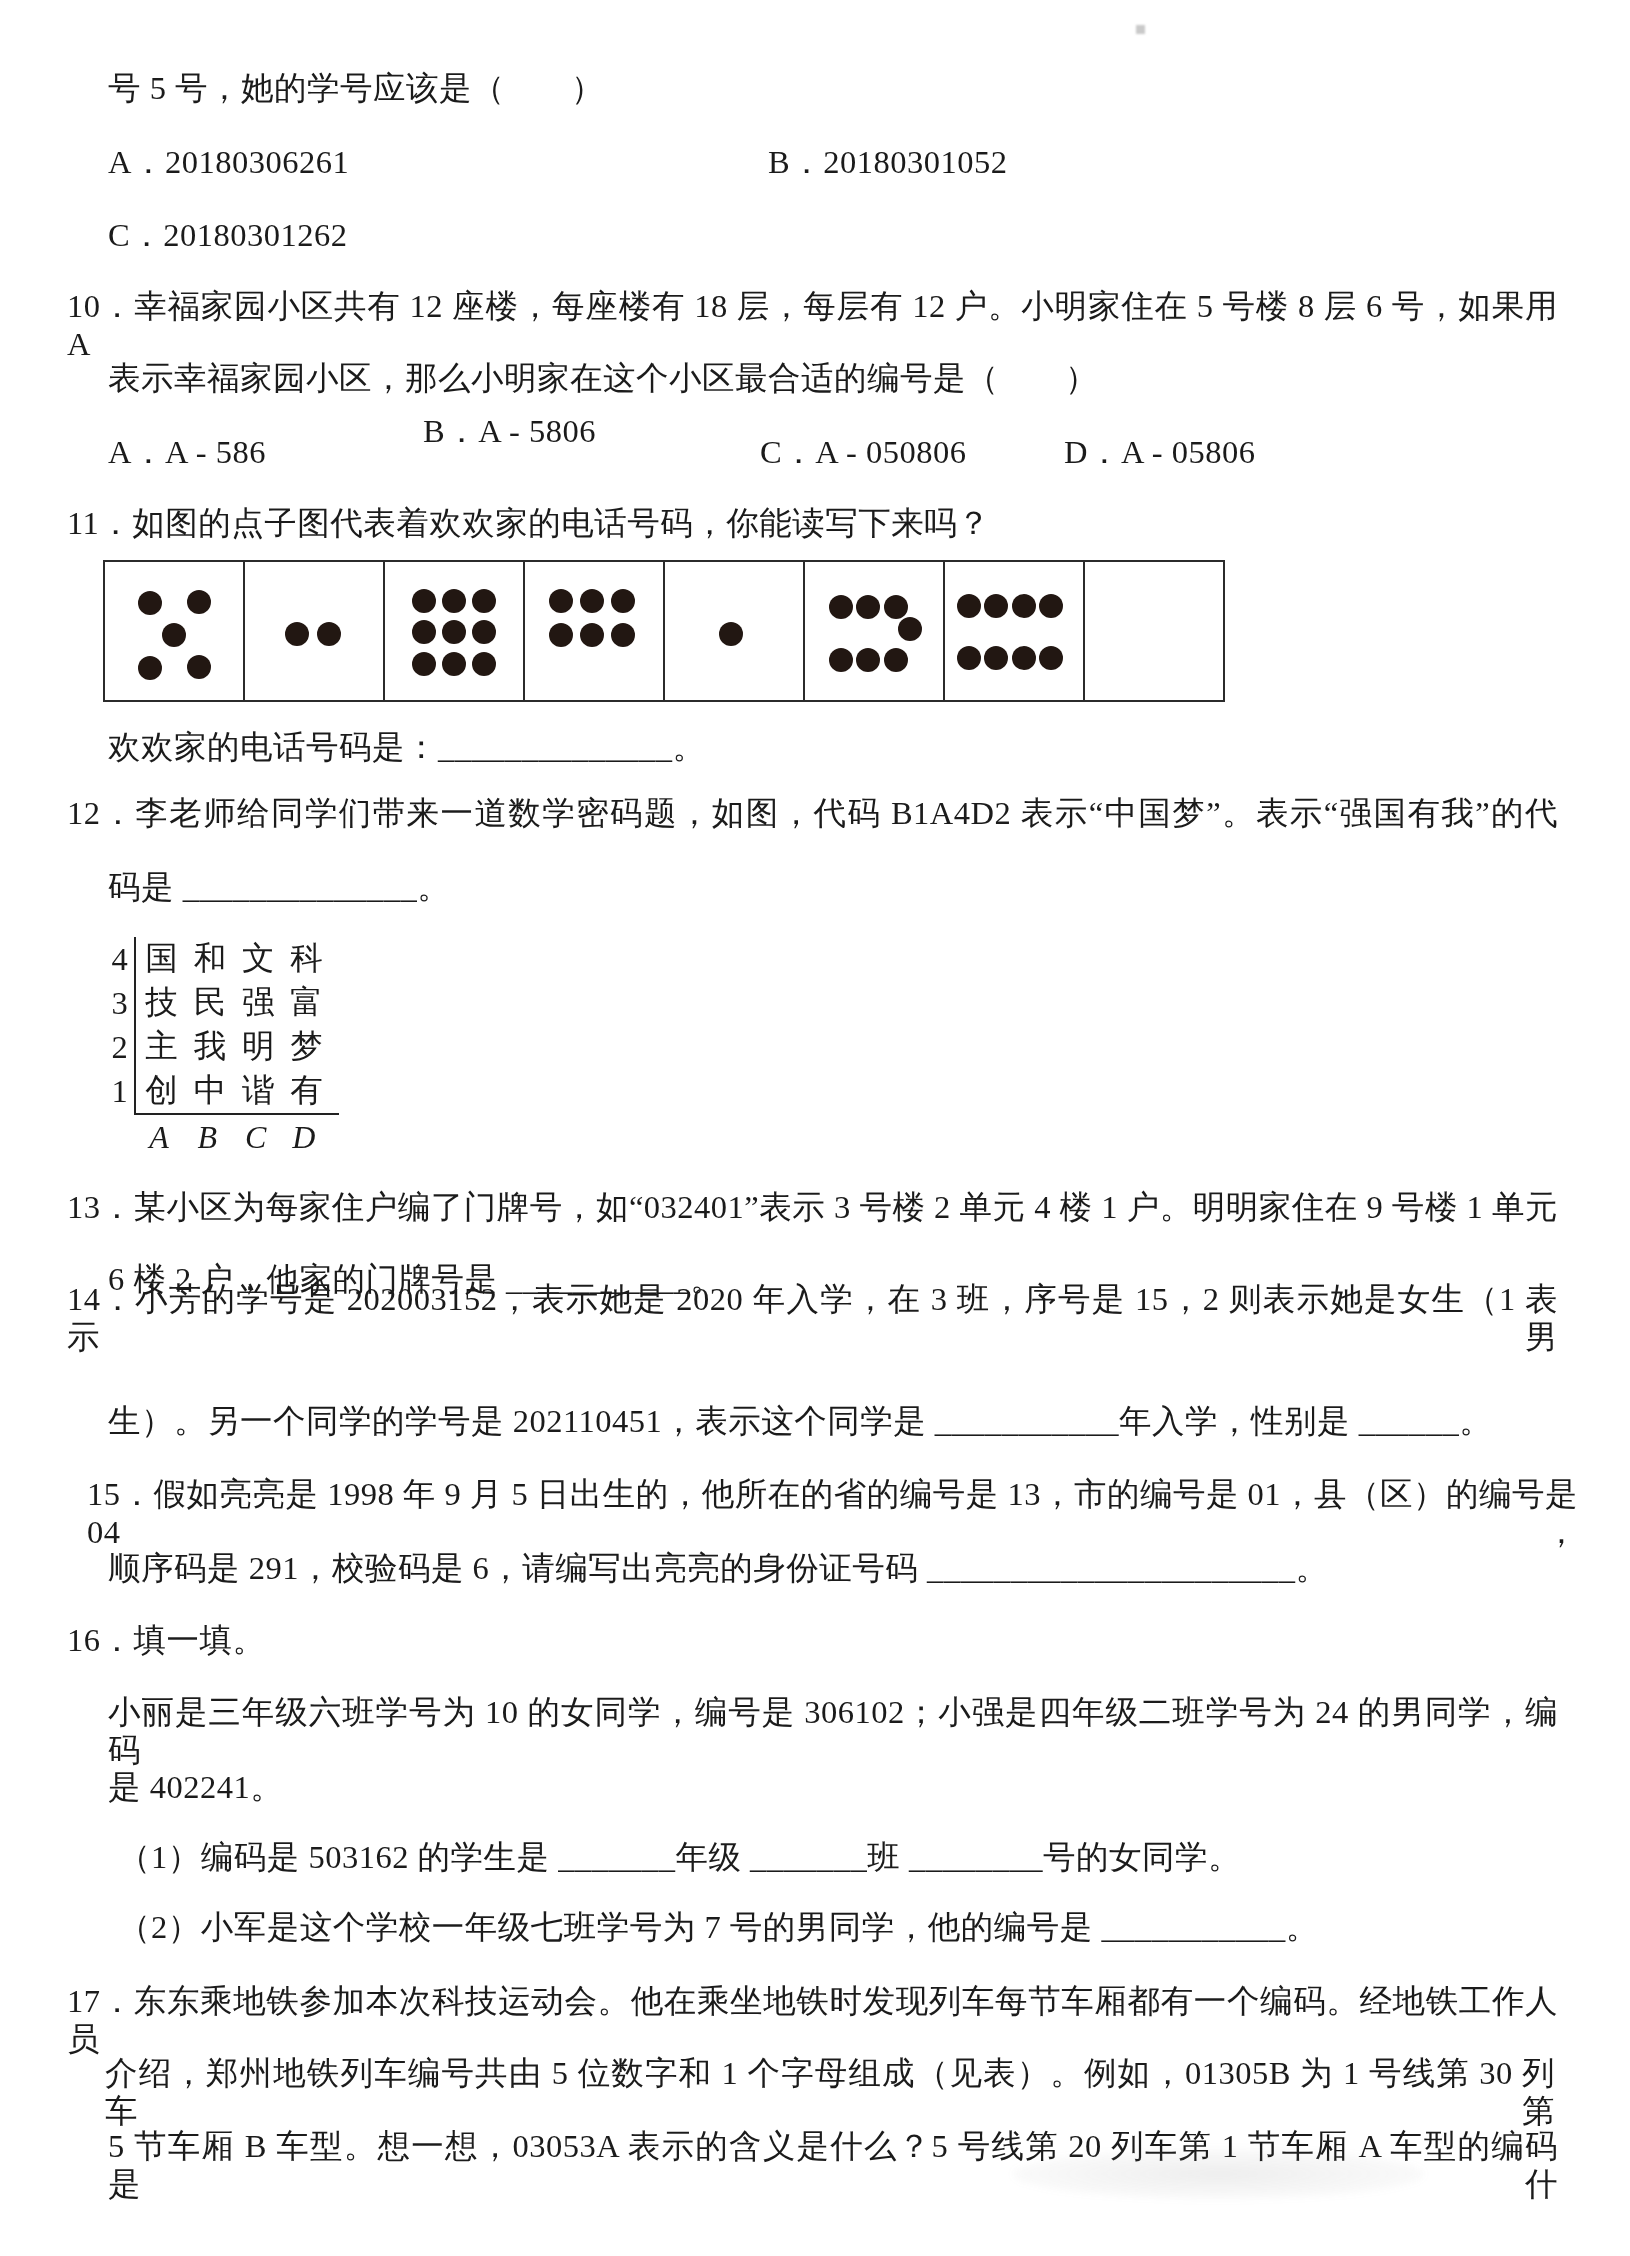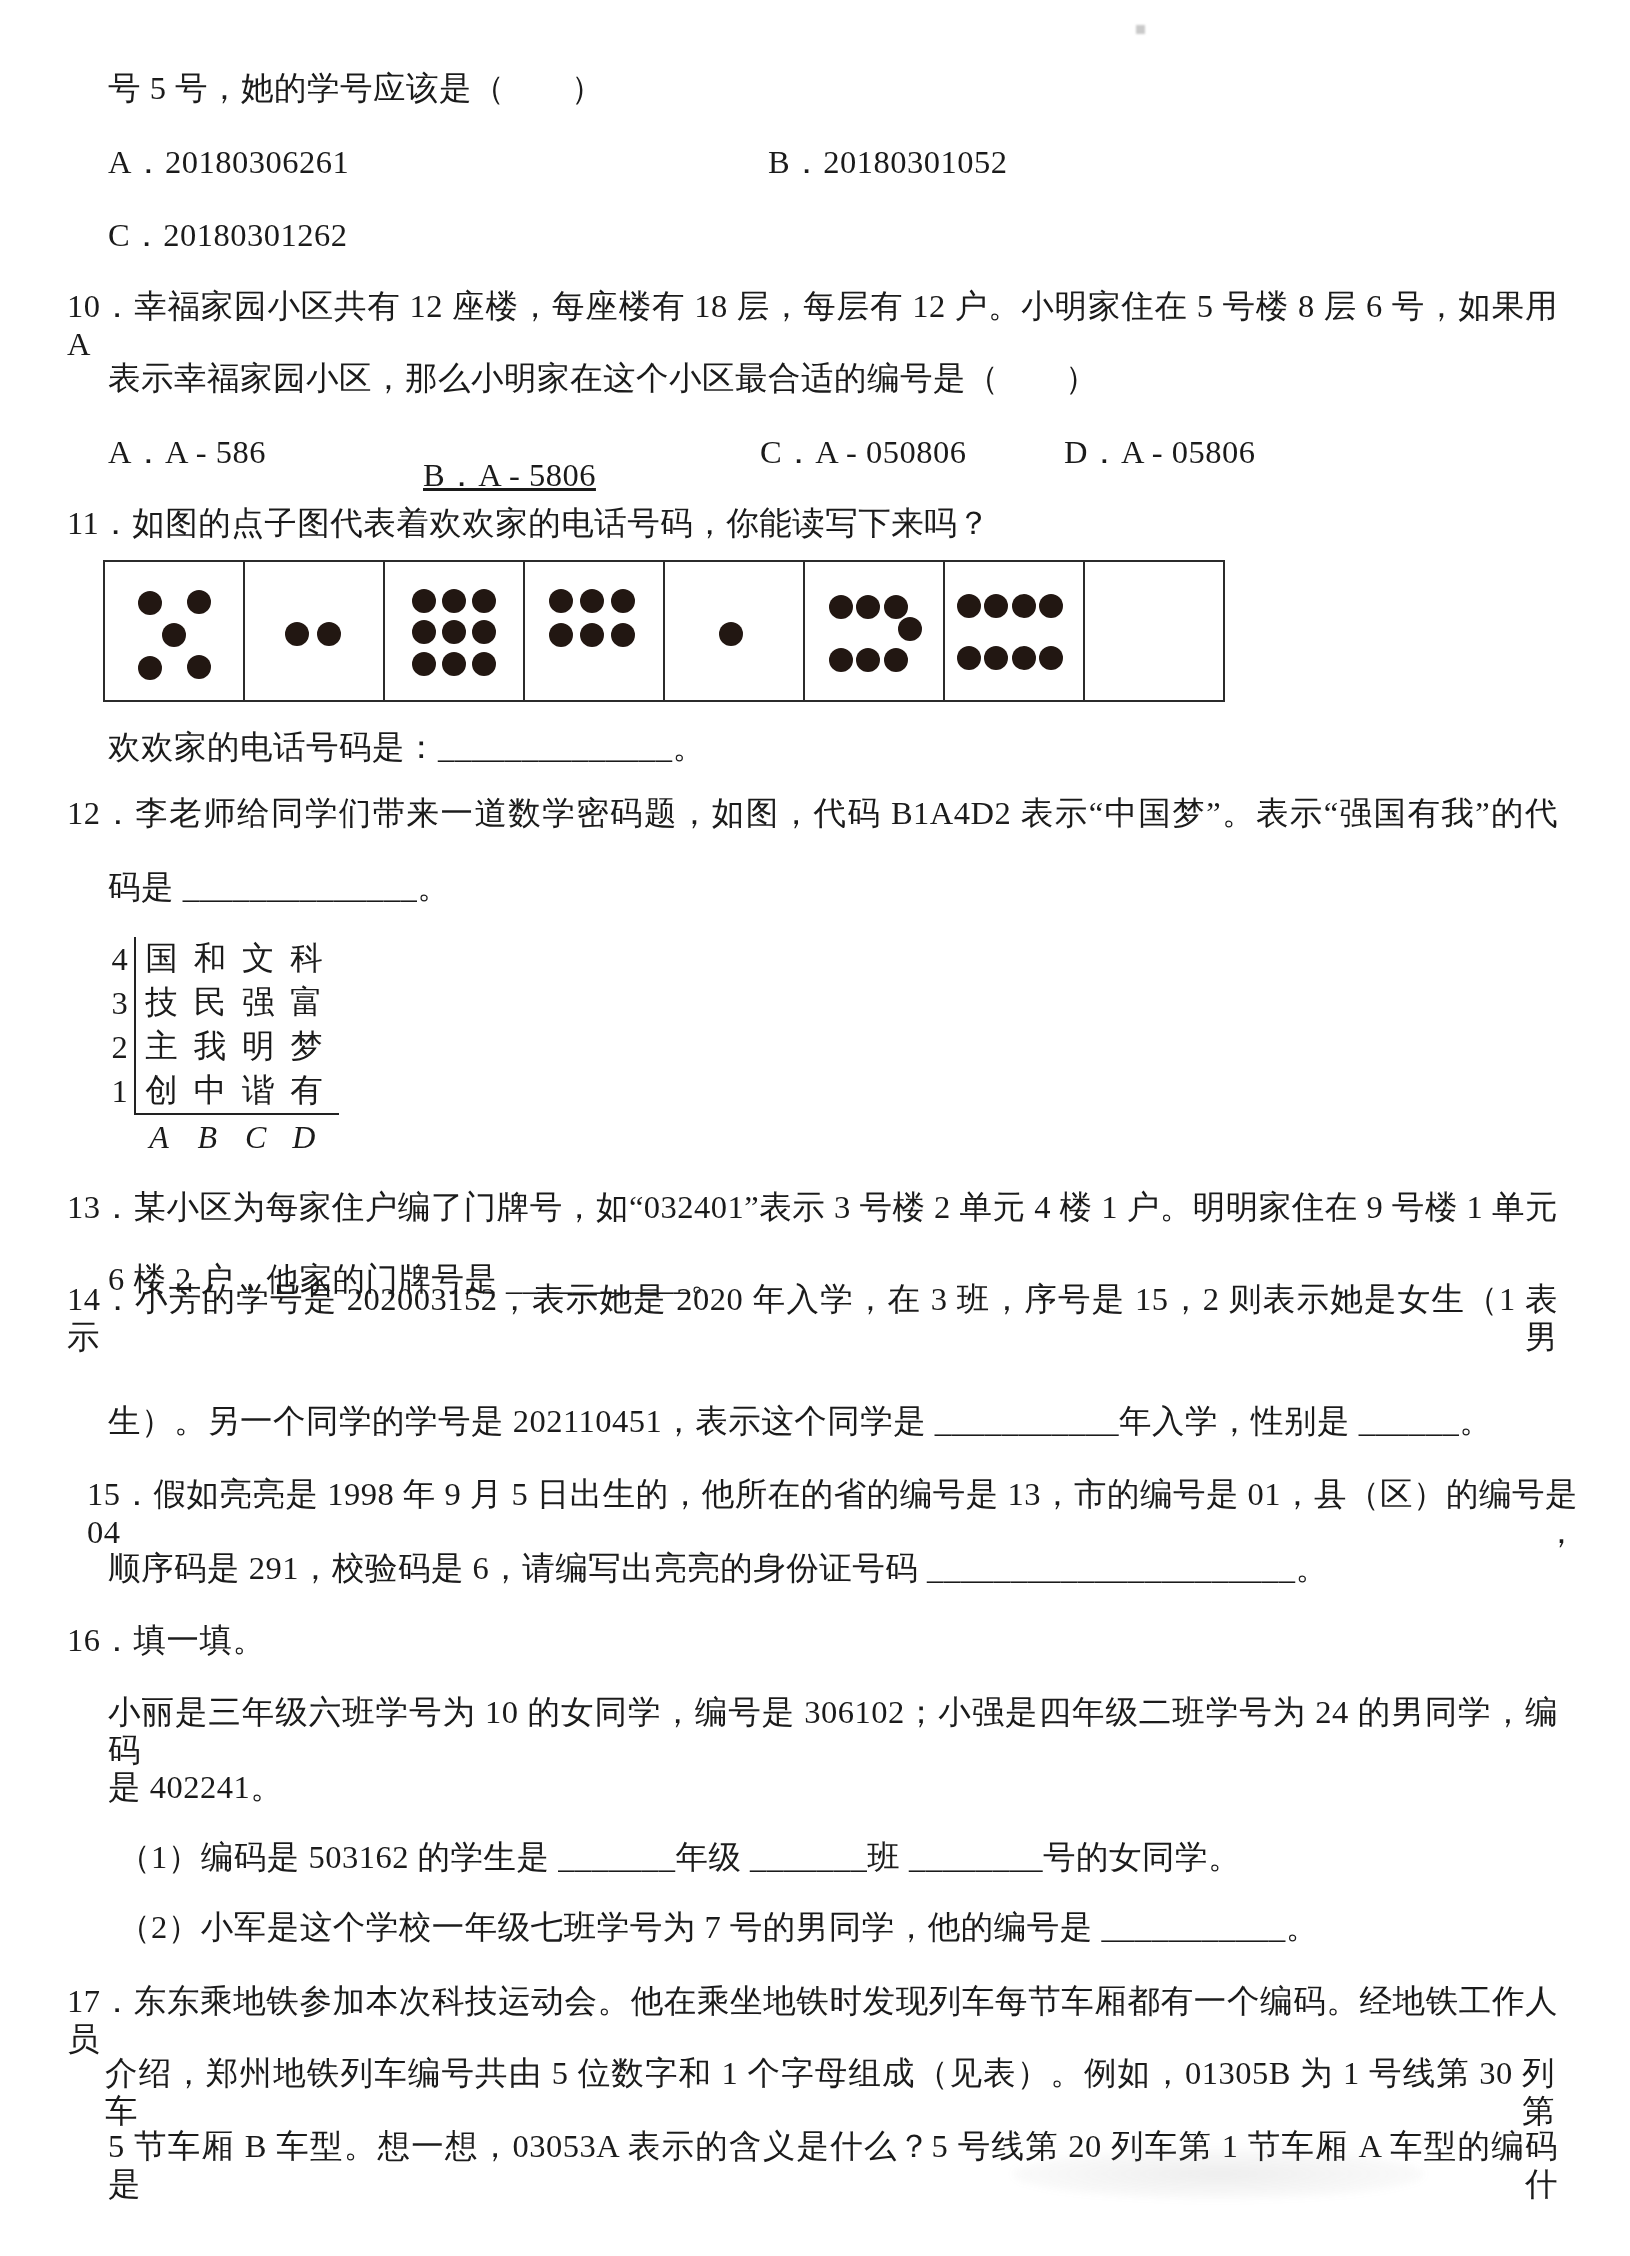--- a/index.html
+++ b/index.html
@@ -97,21 +97,21 @@
 <div id="page">
 
   <div class="line" style="left:108px;top:69px;">号 5 号，她的学号应该是（　　）</div>
   <div class="line" style="left:108px;top:143px;">A．20180306261</div>
   <div class="line" style="left:760px;top:143px;margin-left:8px;">B．20180301052</div>
   <div class="line" style="left:108px;top:216px;">C．20180301262</div>
 
   <div class="line just" style="left:67px;top:287px;width:1491px;">10．幸福家园小区共有 12 座楼，每座楼有 18 层，每层有 12 户。小明家住在 5 号楼 8 层 6 号，如果用 A</div>
   <div class="line" style="left:108px;top:359px;">表示幸福家园小区，那么小明家在这个小区最合适的编号是（　　）</div>
   <div class="line" style="left:108px;top:433px;">A．A - 586</div>
-  <div class="line" style="left:423px;top:456px;text-decoration:underline;">B．A - 5806</div>
+  <div class="line" style="left:423px;top:412px;">B．A - 5806</div>
   <div class="line" style="left:760px;top:433px;">C．A - 050806</div>
   <div class="line" style="left:1064px;top:433px;">D．A - 05806</div>
 
   <div class="line" style="left:67px;top:504px;">11．如图的点子图代表着欢欢家的电话号码，你能读写下来吗？</div>
   <div id="dot-table">
       <div class="dot-cell">
         <div class="dot" style="left: 33px; top: 29px;"></div>
         <div class="dot" style="left: 82px; top: 28px;"></div>
         <div class="dot" style="left: 57px; top: 61px;"></div>
         <div class="dot" style="left: 33px; top: 94px;"></div>

